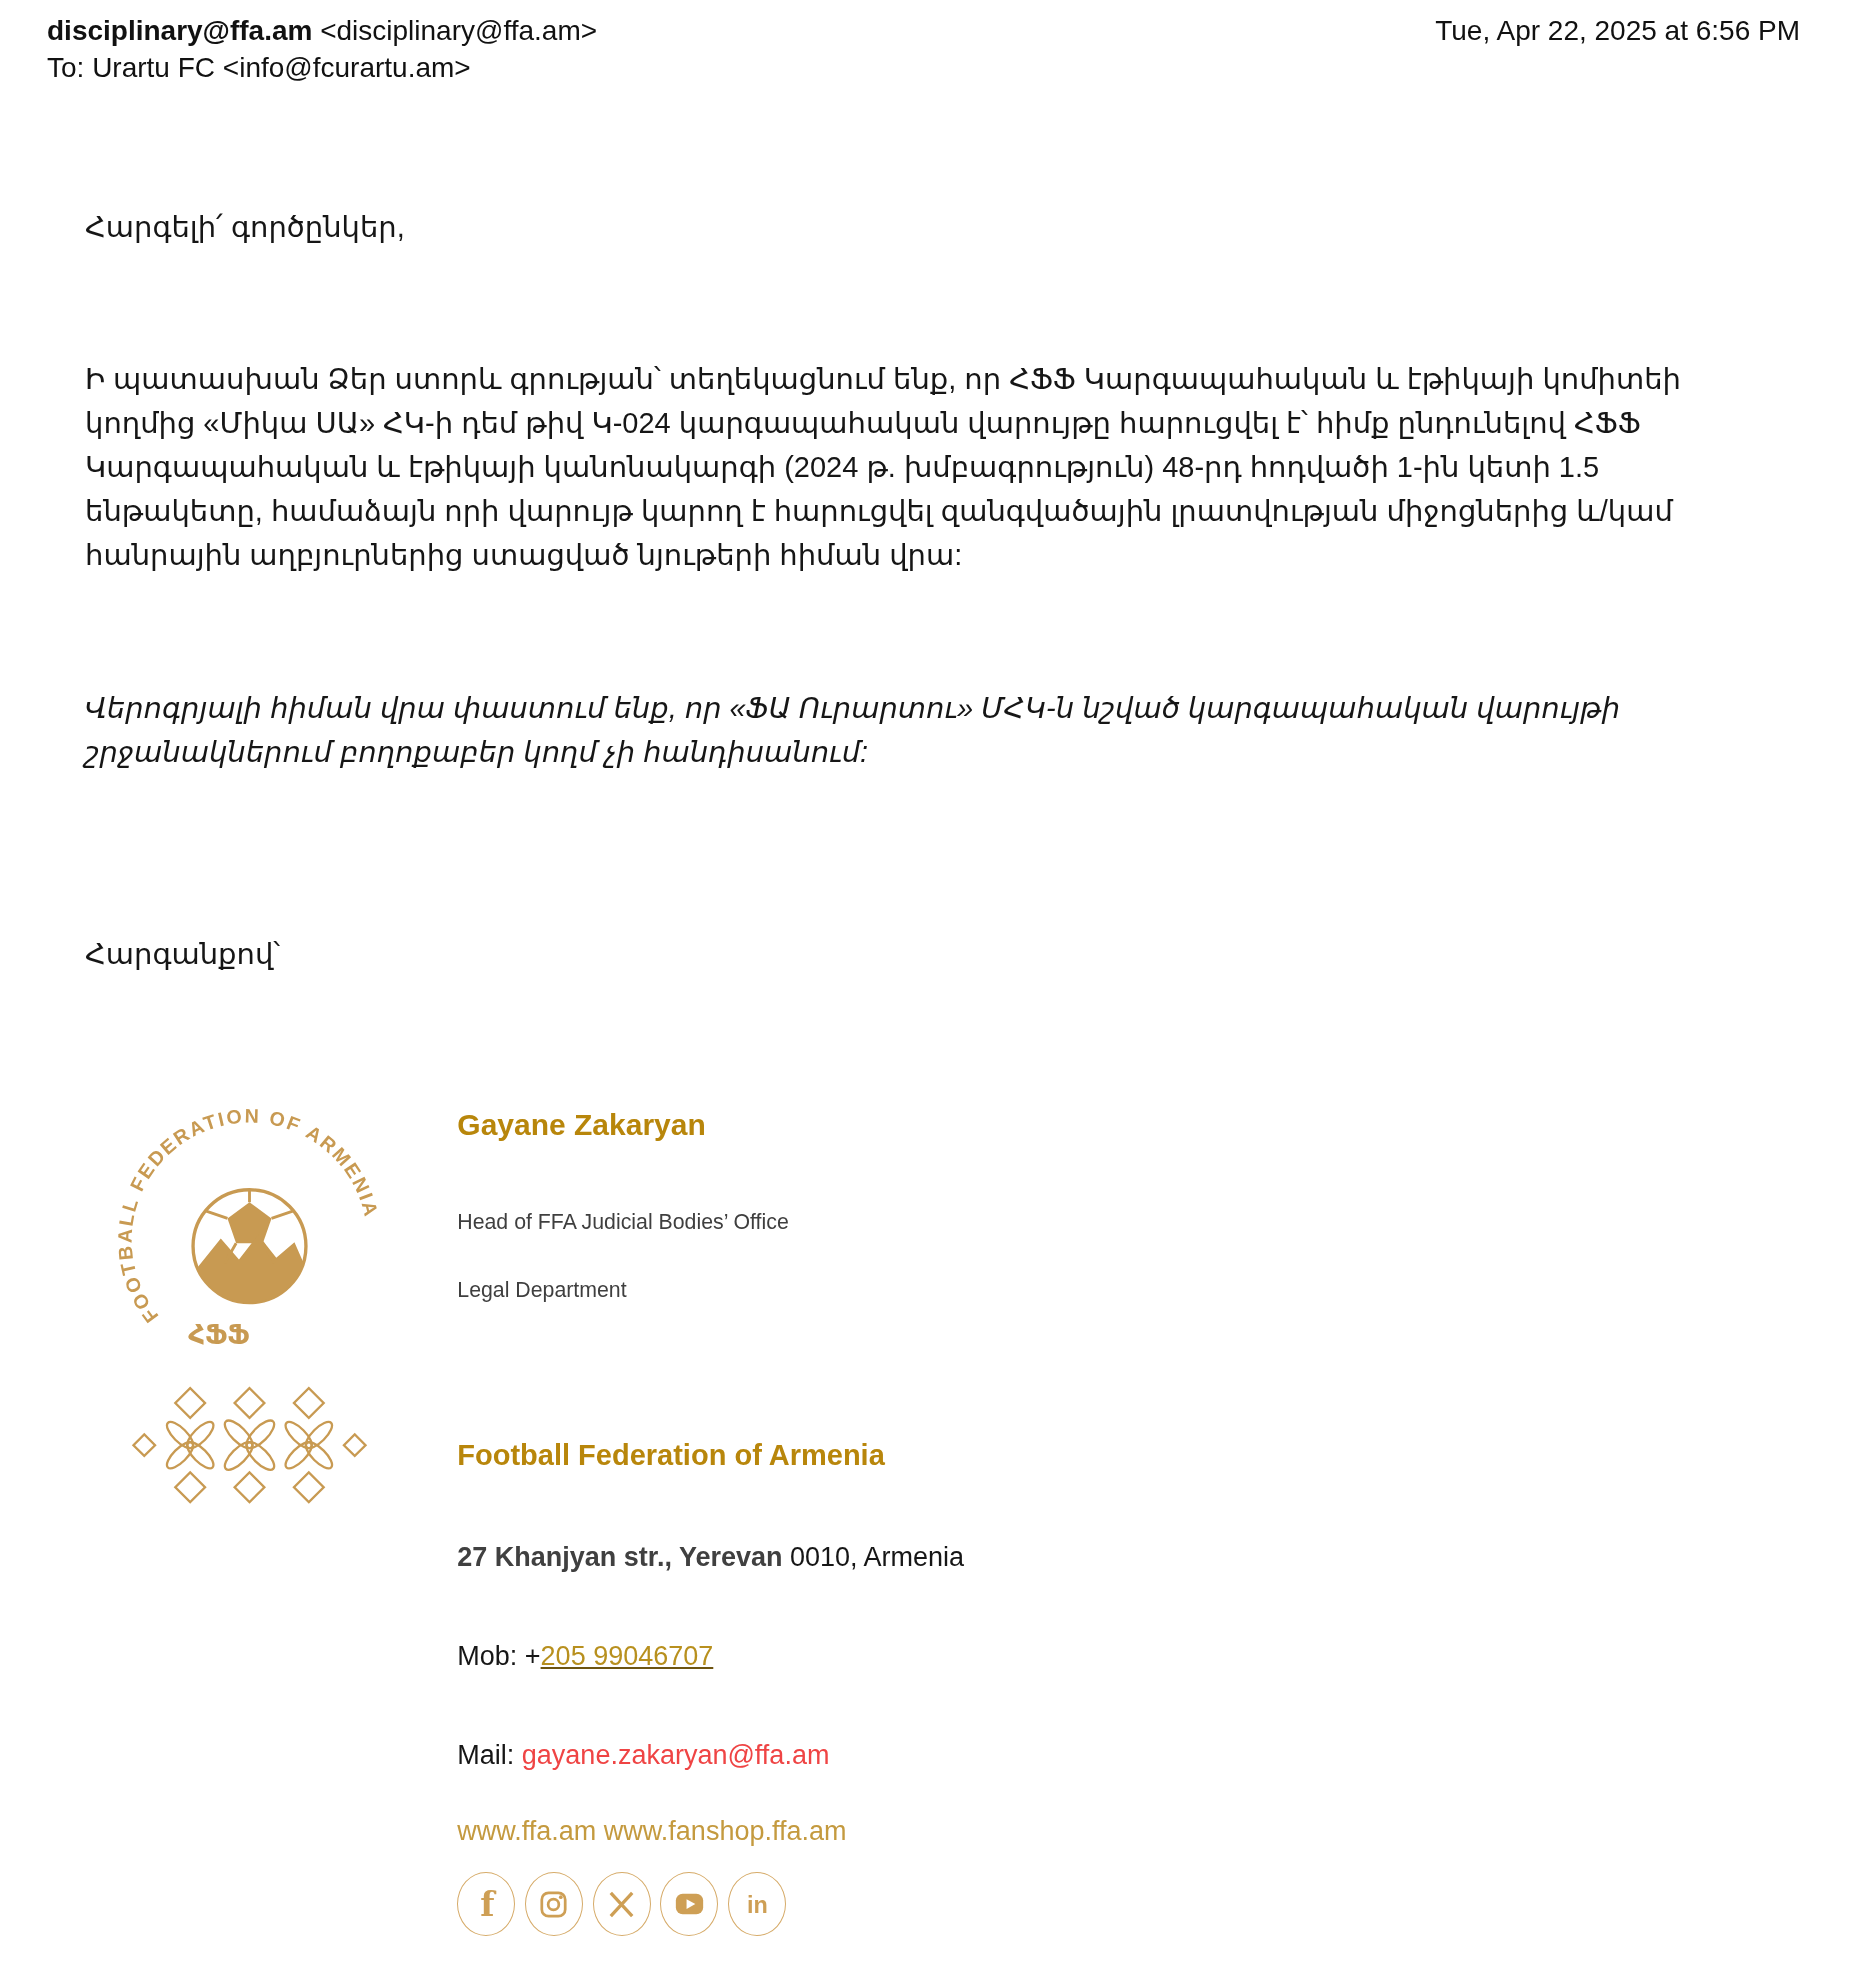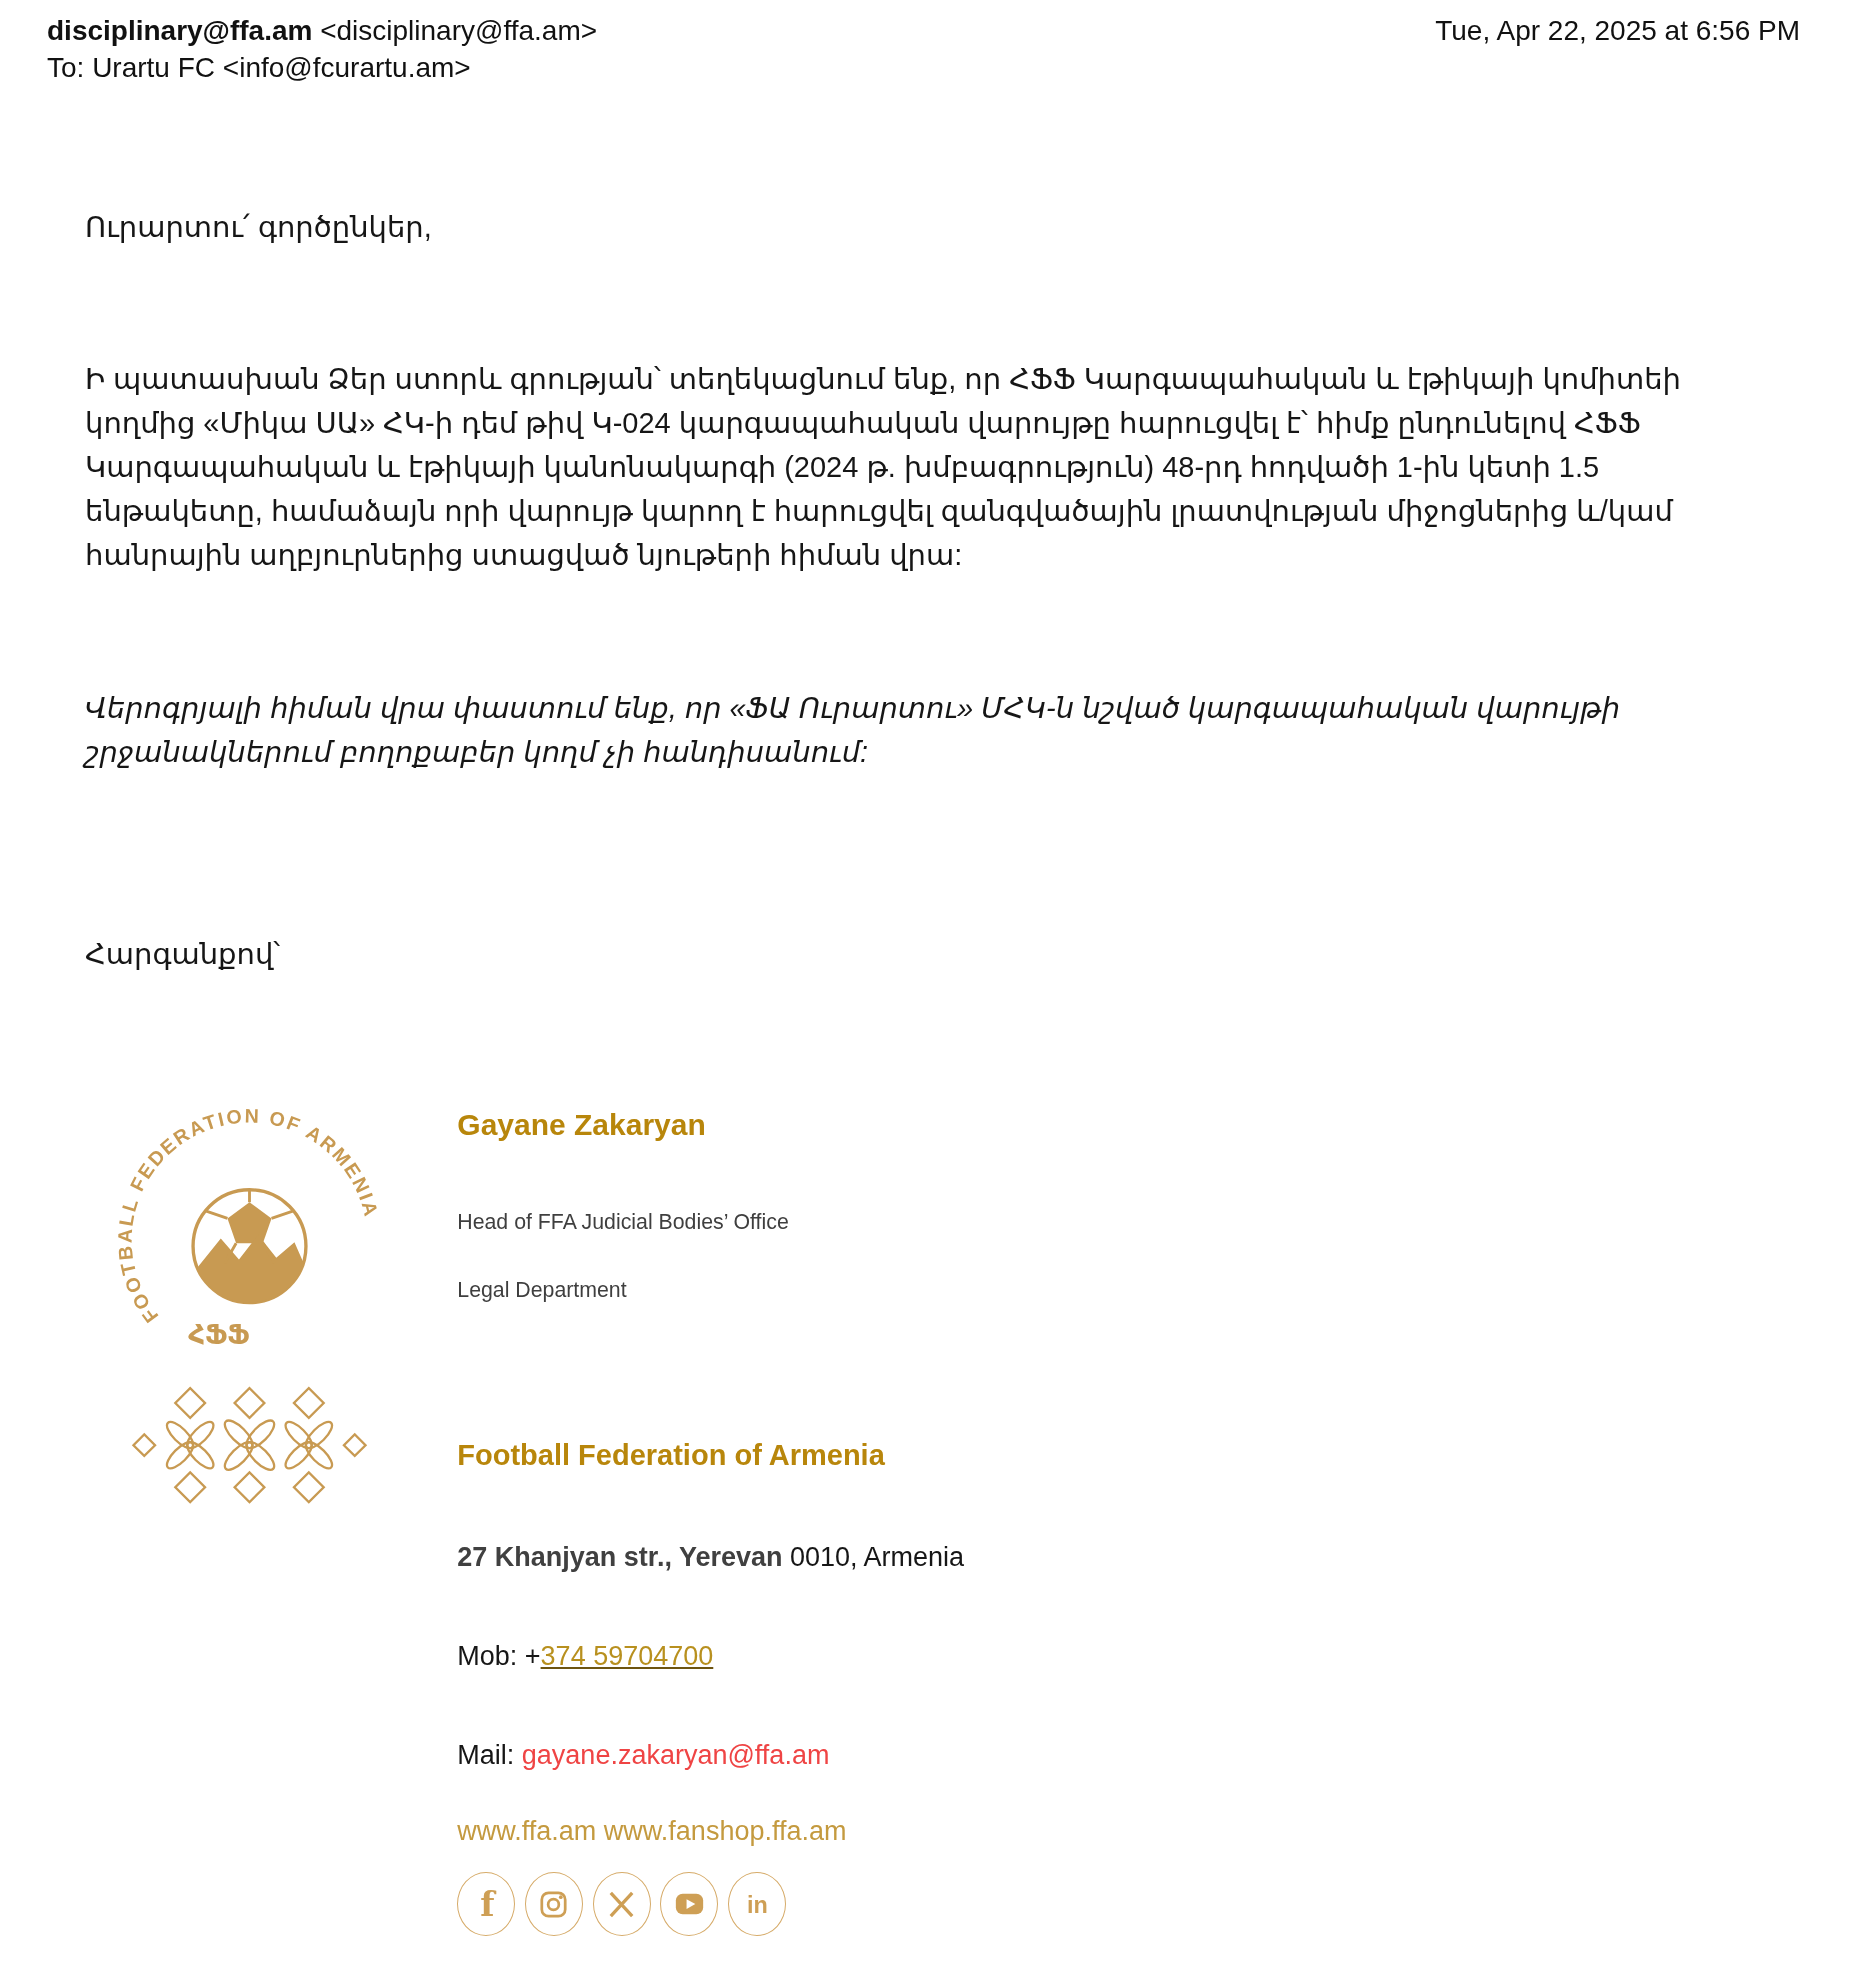--- a/index.html
+++ b/index.html
@@ -51,21 +51,21 @@
       <div>
         <span class="from-name">disciplinary@ffa.am</span>
         <span class="plain">&lt;disciplinary@ffa.am&gt;</span>
       </div>
       <div>To: Urartu FC &lt;info@fcurartu.am&gt;</div>
     </div>
     <div class="mail-date">Tue, Apr 22, 2025 at 6:56 PM</div>
   </div>
 
   <div class="mail-body">
-    <p class="greeting">Ուրարտու՛ գործընկեր,</p>
+    <p class="greeting">Հարգելի՛ գործընկեր,</p>
     <p class="para p1">Ի պատասխան Ձեր ստորև գրության՝ տեղեկացնում ենք, որ ՀՖՖ Կարգապահական և էթիկայի կոմիտեի կողմից «Միկա ՍԱ» ՀԿ-ի դեմ թիվ Կ-024 կարգապահական վարույթը հարուցվել է՝ հիմք ընդունելով ՀՖՖ Կարգապահական և էթիկայի կանոնակարգի (2024 թ. խմբագրություն) 48-րդ հոդվածի 1-ին կետի 1.5 ենթակետը, համաձայն որի վարույթ կարող է հարուցվել զանգվածային լրատվության միջոցներից և/կամ հանրային աղբյուրներից ստացված նյութերի հիման վրա:</p>
     <p class="para p2">Վերոգրյալի հիման վրա փաստում ենք, որ «ՖԱ Ուրարտու» ՄՀԿ-ն նշված կարգապահական վարույթի շրջանակներում բողոքաբեր կողմ չի հանդիսանում:</p>
     <p class="closing">Հարգանքով՝</p>
 
     <div class="signature">
 
       <div class="logo-col">
         <svg viewBox="0 0 300 440" width="287" height="421" style="font-size:30px">
           <defs>
             <path id="ringPath" d="M 55.8 231 A 123 123 0 1 1 244.2 231" fill="none"></path>
@@ -122,21 +122,21 @@
         <div class="sig-name">Gayane Zakaryan</div>
         <div class="sig-title">Head of FFA Judicial Bodies’ Office</div>
         <div class="sig-title second">Legal Department</div>
         <div class="sig-org">Football Federation of Armenia</div>
 
         <div class="sig-line address">
           <a href="#" class="link-blue">27 Khanjyan str., Yerevan</a><span class="plain"> 0010, Armenia</span>
         </div>
 
         <div class="sig-line">
-          <span class="plain">Mob: +</span><a href="#" class="mob-number">374 59704700</a>
+          <span class="plain">Mob: +</span><a href="#" class="mob-number">205 99046707</a>
         </div>
 
         <div class="sig-line">
           <span class="plain">Mail: </span><a href="#" class="gold-link">gayane.zakaryan@ffa.am</a>
         </div>
 
         <div class="sig-line sites">www.ffa.am www.fanshop.ffa.am</div>
 
         <div class="social-row">
           <span class="social-badge">

